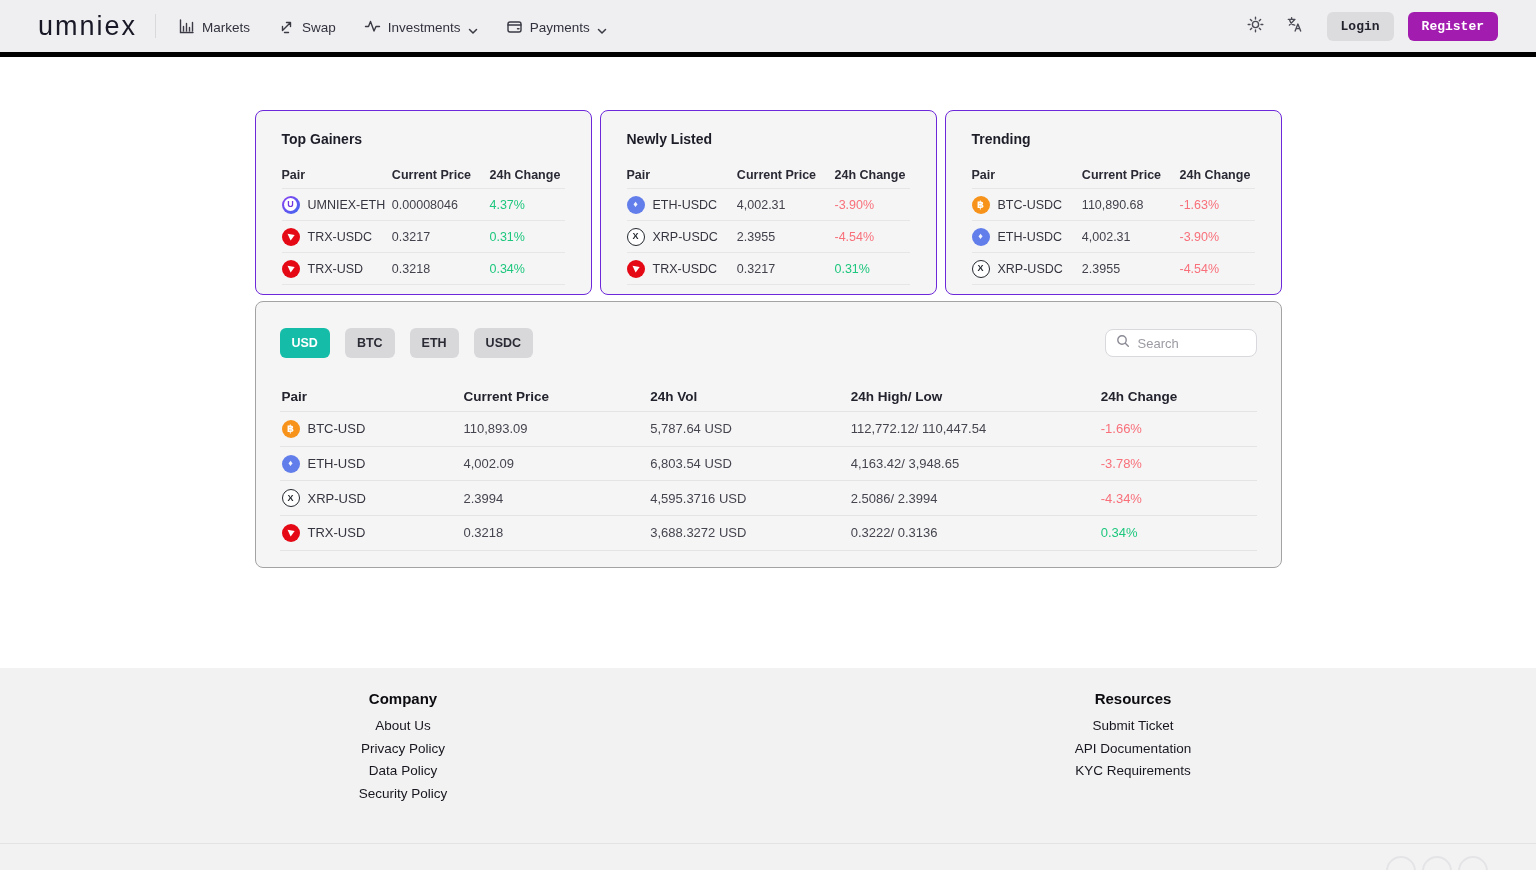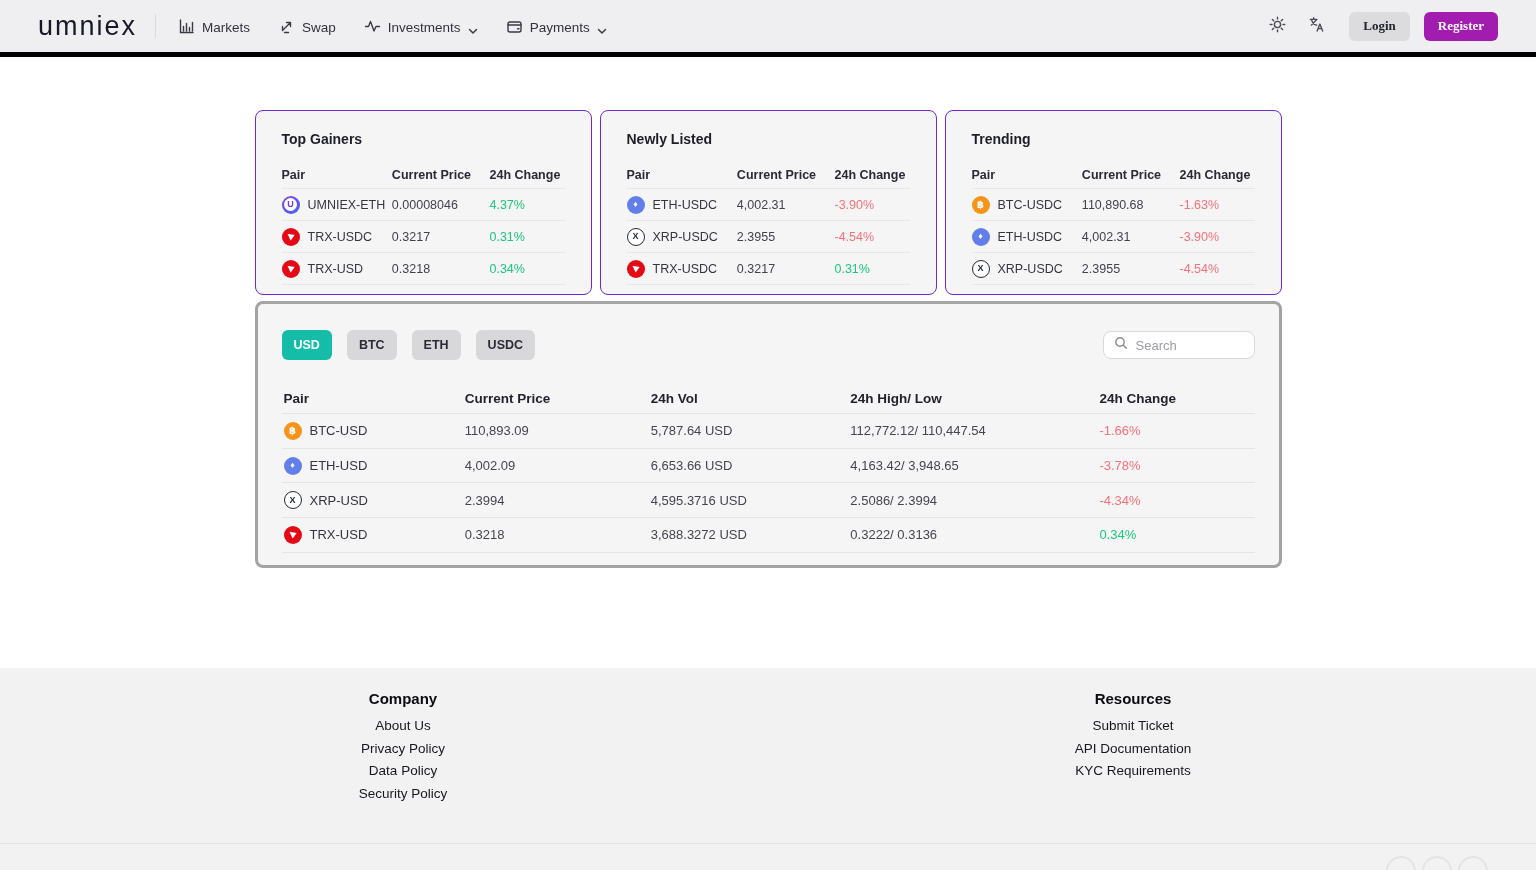--- a/index.html
+++ b/index.html
@@ -22,41 +22,41 @@
   }
   .nav-sep { width:1px; height:24px; background:#d9d9dd; margin:0 22px 0 18px; }
   nav { display:flex; align-items:center; gap:28px; }
   .nav-item {
     display:flex; align-items:flex-end; gap:7px; cursor:pointer;
     font-size:13.5px; color:#32323e; font-weight:500;
   }
   .nav-item svg { display:block; }
   .nav-right { display:flex; align-items:center; gap:14px; }
   .icon-btn { background:none; border:none; cursor:pointer; padding:4px; display:flex; }
-  .btn { border:none; cursor:pointer; font-family:Liberation Serif, serif; font-size:13px; font-weight:600;
+  .btn { border:none; cursor:pointer; font-family:Liberation Mono, monospace; font-size:13px; font-weight:600;
          border-radius:6px; height:29px; padding:0 14px; }
   .btn-login { background:#dcdcdf; color:#23232e; margin-left:6px; }
   .btn-register { background:#a21caf; color:#ffffff; }
 
   
   main { width:1027px; margin:0 auto; }
   .cards { display:flex; gap:8px; margin-top:53px; }
   .card {
     flex:1; height:185px; background:#f5f5f6; border:1px solid #6d28d9;
     border-radius:8px; padding:20px 26px 0 26px;
   }
   .card-title { font-size:14px; font-weight:700; color:#1d1d28; margin-bottom:14px; }
   .mini-grid { display:grid; grid-template-columns:39% 34.5% 1fr; align-items:center; }
   .mini-head { height:28px; border-bottom:1px solid #e6e6e9; font-size:12.5px; font-weight:700; color:#2a2a35; }
   .mini-row { height:32px; border-bottom:1px solid #e6e6e9; font-size:12.5px; color:#42424c; }
   .pair-cell { display:flex; align-items:center; gap:8px; font-weight:500; color:#35353f; }
 
   
   .panel {
-    margin-top:6px; height:267px; background:#f5f5f6; border:3px solid #a3a3a3;
+    margin-top:6px; height:267px; background:#f5f5f6; border:1px solid #a3a3a3;
     border-radius:8px; padding:26px 24px 0 24px;
   }
   .panel-top { display:flex; justify-content:space-between; align-items:center; margin-bottom:24px; }
   .filters { display:flex; gap:15px; }
   .filter-btn {
     border:none; cursor:pointer; font-family:inherit; font-size:12.5px; font-weight:600;
     height:30px; padding:0 12px; border-radius:6px; background:#d8d8db; color:#2b2b35;
   }
   .filter-btn.active { background:#15bda9; color:#ffffff; }
   .search-box {
@@ -328,21 +328,21 @@
           <span>5,787.64 USD</span>
           <span>112,772.12/ 110,447.54</span>
           <span class="chg-down">-1.66%</span>
         </div>
         <div class="big-grid big-row">
           <span class="pair-cell">
             <span class="coin coin-eth">♦</span>
             <span>ETH-USD</span>
           </span>
           <span>4,002.09</span>
-          <span>6,653.66 USD</span>
+          <span>6,803.54 USD</span>
           <span>4,163.42/ 3,948.65</span>
           <span class="chg-down">-3.78%</span>
         </div>
         <div class="big-grid big-row">
           <span class="pair-cell">
             <span class="coin coin-xrp">X</span>
             <span>XRP-USD</span>
           </span>
           <span>2.3994</span>
           <span>4,595.3716 USD</span>

